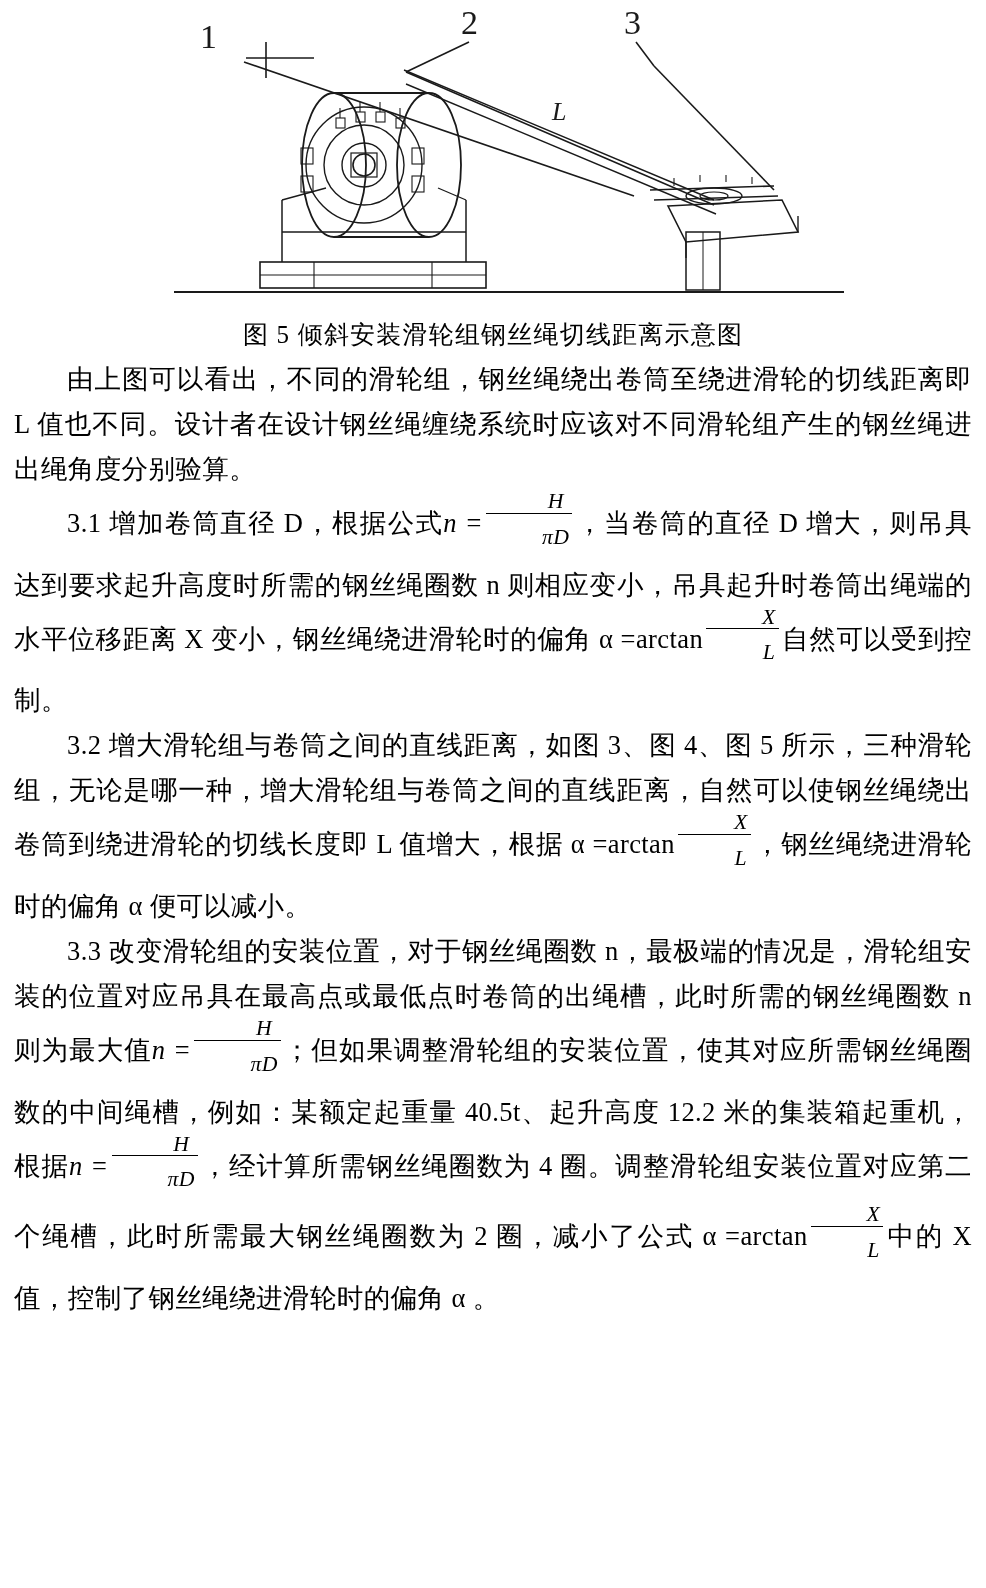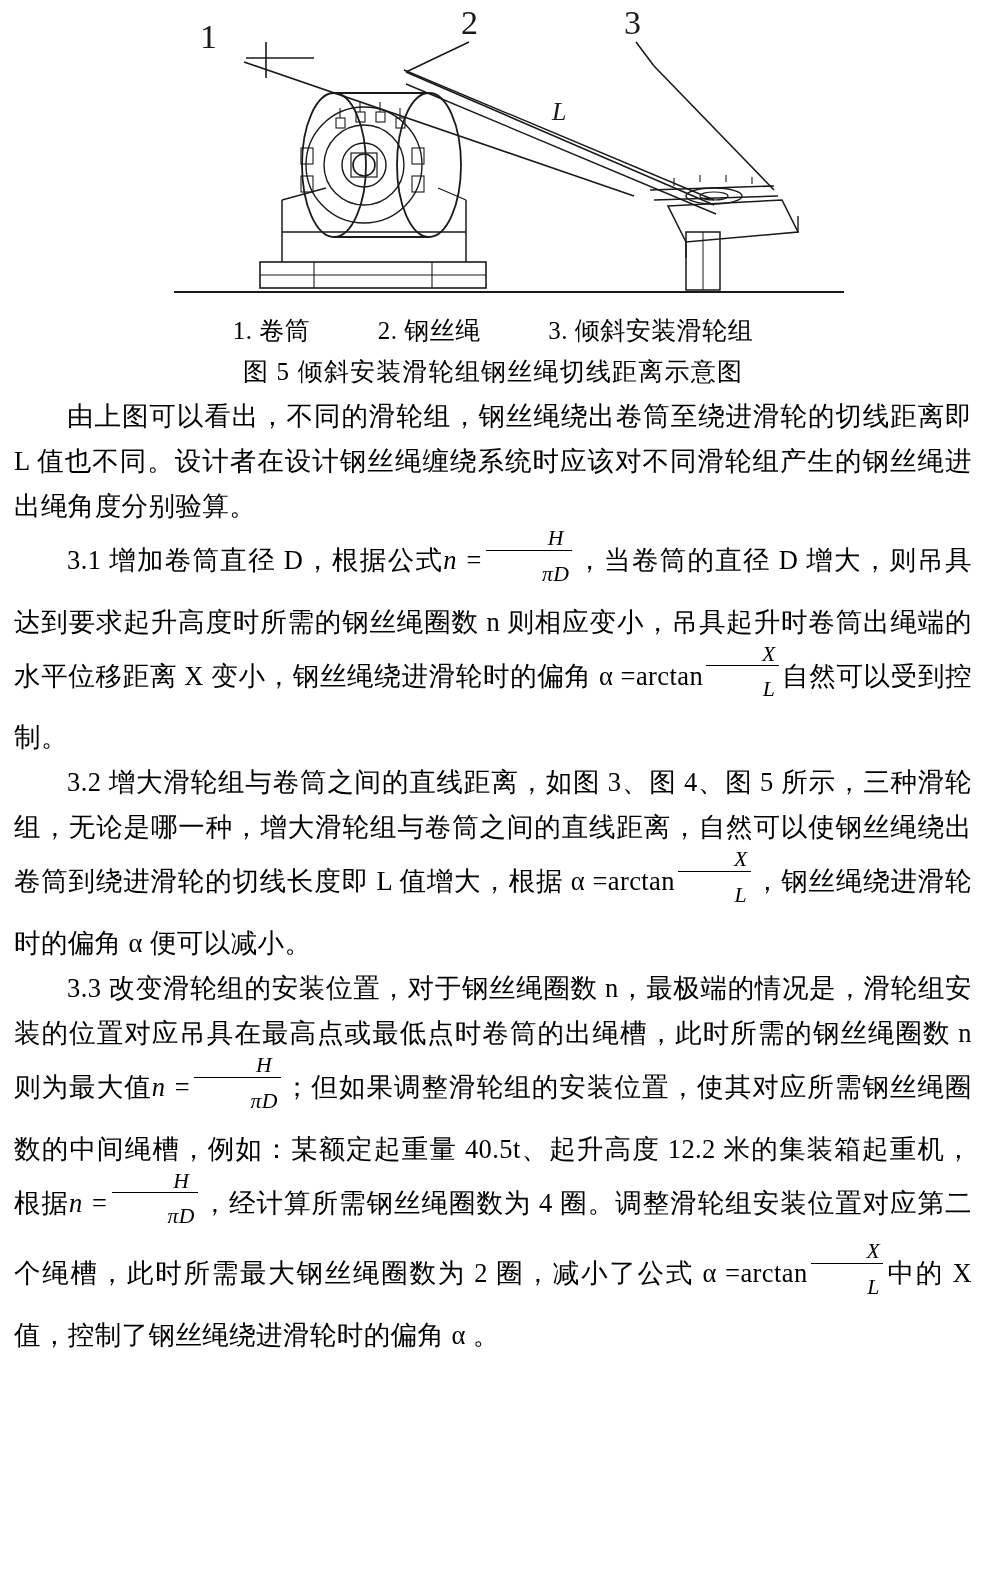--- a/index.html
+++ b/index.html
@@ -176,27 +176,20 @@
         <line x1="160" y1="292" x2="830" y2="292" stroke-width="1.8"></line>
       </g>
 
       <text x="186" y="48" font-family="Liberation Serif, serif" font-size="34" fill="#1a1a1a">1</text>
       <text x="447" y="34" font-family="Liberation Serif, serif" font-size="34" fill="#1a1a1a">2</text>
       <text x="610" y="34" font-family="Liberation Serif, serif" font-size="34" fill="#1a1a1a">3</text>
       <text x="538" y="120" font-family="Liberation Serif, serif" font-size="26" font-style="italic" fill="#1a1a1a">L</text>
     </svg>
   </div>
 
-  <div class="legend-line">
-    <span class="item">1. 卷筒</span>
-    <span class="legend-gap-1"></span>
-    <span class="item">2. 钢丝绳</span>
-    <span class="legend-gap-2"></span>
-    <span class="item">3. 倾斜安装滑轮组</span>
-  </div>
 
   <div class="fig-title">图 5 倾斜安装滑轮组钢丝绳切线距离示意图</div>
 
   <div class="body-text">
 
     <p class="para">
       <span>由上图可以看出，不同的滑轮组，钢丝绳绕出卷筒至绕进滑轮的切线距离即 L 值也不同。设计者在设计钢丝绳缠绕系统时应该对不同滑轮组产生的钢丝绳进出绳角度分别验算。</span>
     </p>
 
 

